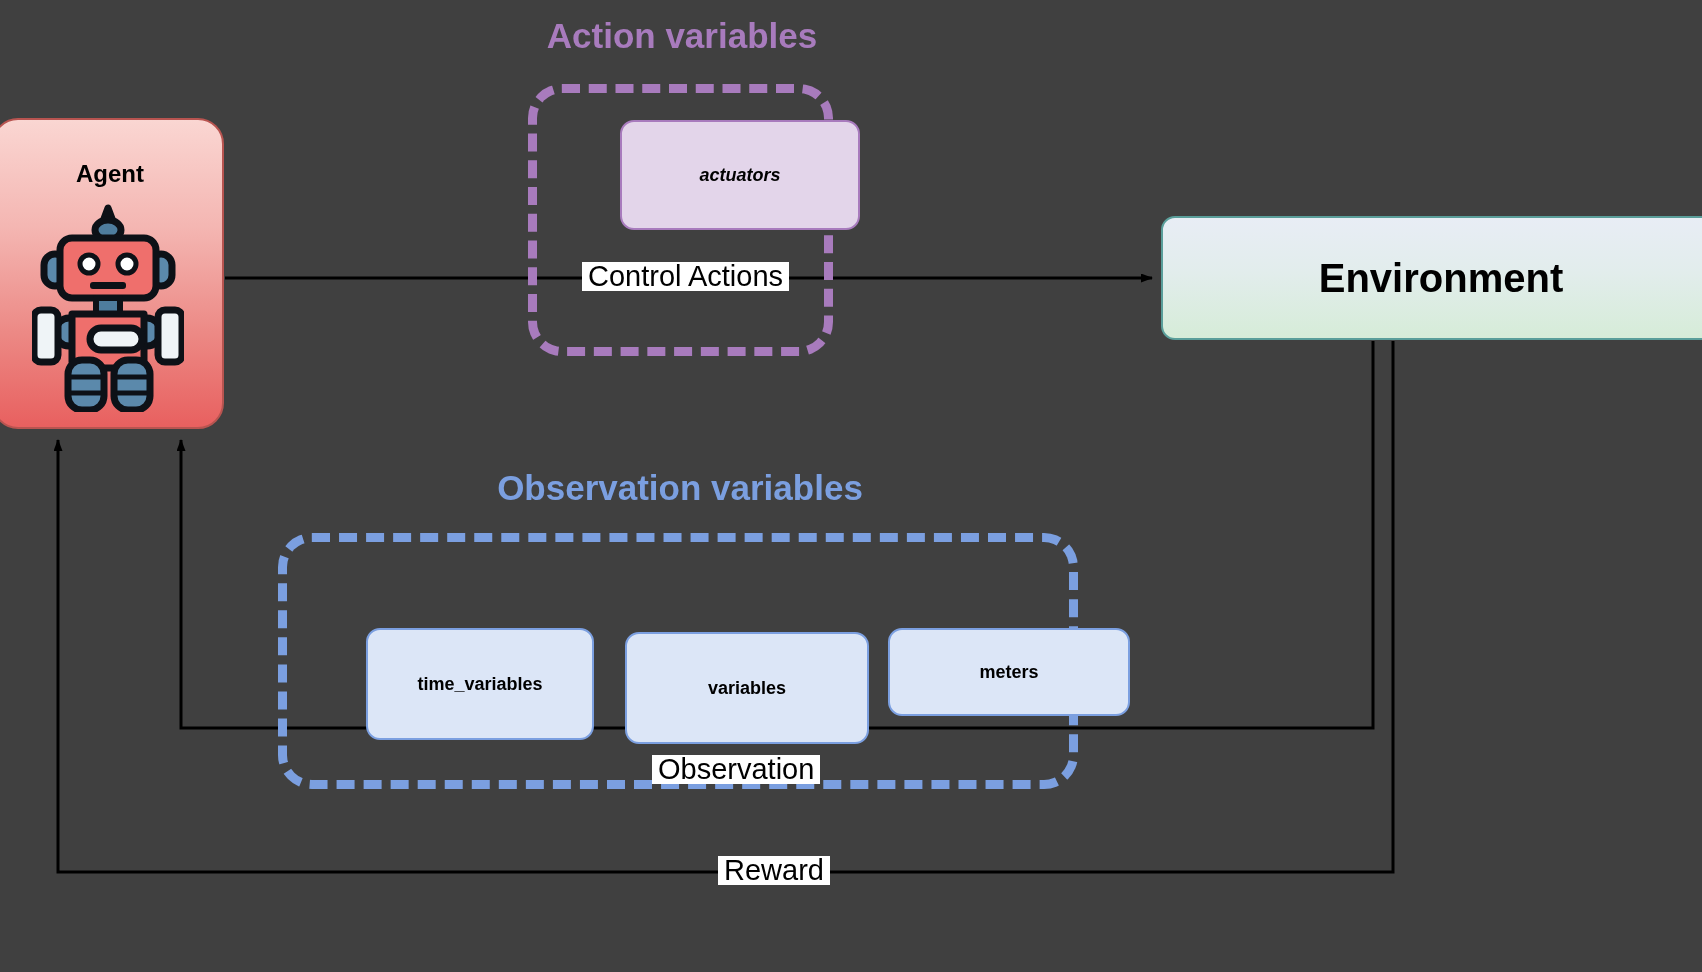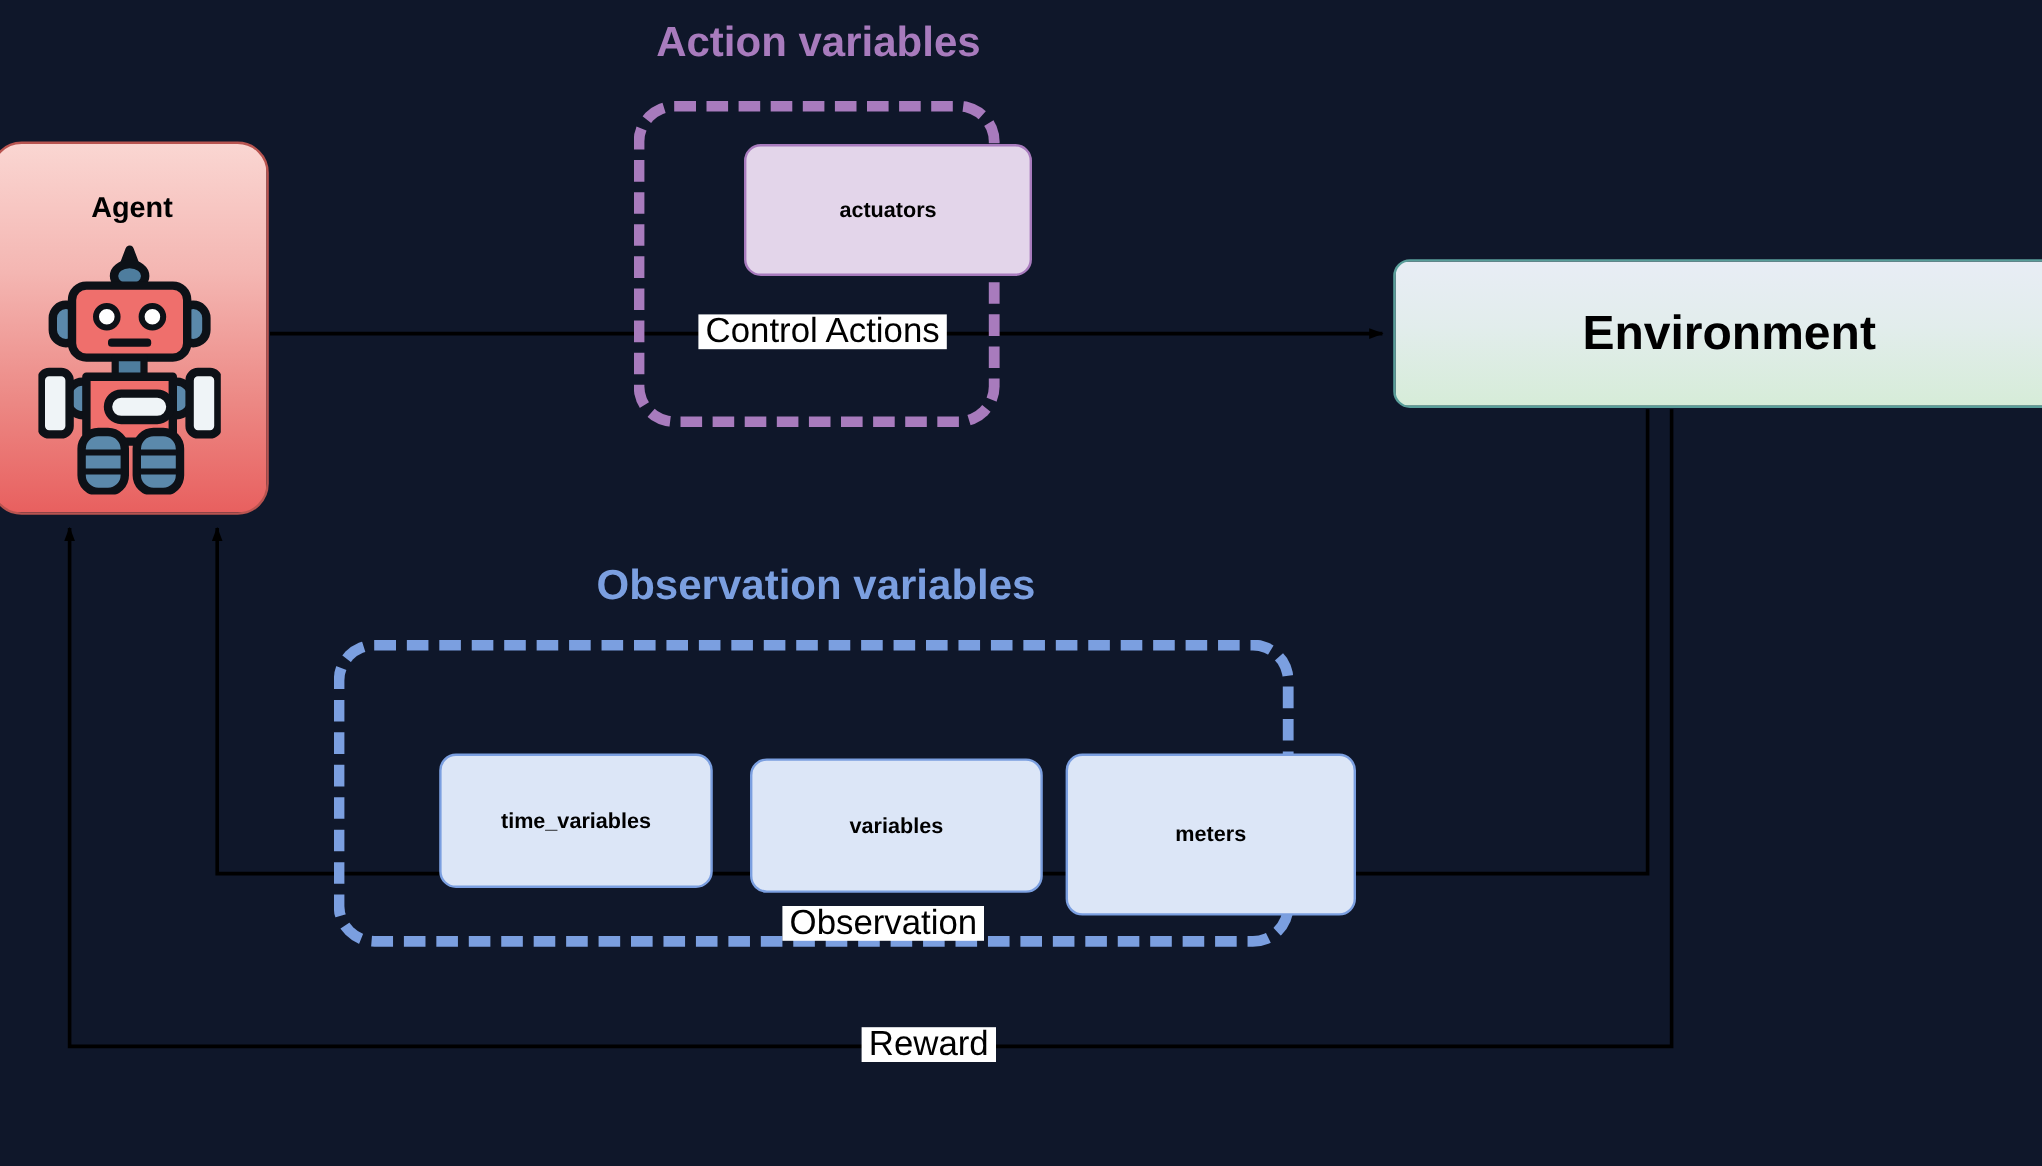--- a/index.html
+++ b/index.html
@@ -7,21 +7,21 @@
     padding: 0;
     background: #ffffff;
   }
   body {
     font-family: "Liberation Sans", sans-serif;
   }
   #canvas {
     position: relative;
     width: 1702px;
     height: 972px;
-    background: #0f172a;
+    background: #404040;
     overflow: hidden;
   }
   .svg-layer {
     position: absolute;
     left: 0;
     top: 0;
     width: 1702px;
     height: 972px;
     pointer-events: none;
   }
@@ -138,24 +138,24 @@
     color: #000000;
   }
   .var-box.actuator {
     background: #e3d5ea;
     border: 2px solid #a87bbd;
   }
   .var-box.observation {
     background: #dce6f7;
     border: 2px solid #7b9fe0;
   }
-  #box-actuators { left: 620px; top: 120px; width: 240px; height: 110px; }
+  #box-actuators { left: 620px; top: 120px; width: 240px; height: 110px; font-style: italic; }
   #box-time-variables { left: 366px; top: 628px; width: 228px; height: 112px; }
   #box-variables      { left: 625px; top: 632px; width: 244px; height: 112px; }
-  #box-meters         { left: 888px; top: 628px; width: 242px; height: 135px; }
+  #box-meters         { left: 888px; top: 628px; width: 242px; height: 88px; }
 
   
   .edge-label {
     position: absolute;
     background: #ffffff;
     font-size: 29px;
     color: #000000;
     padding: 0 6px;
     white-space: nowrap;
     line-height: 1.0;

